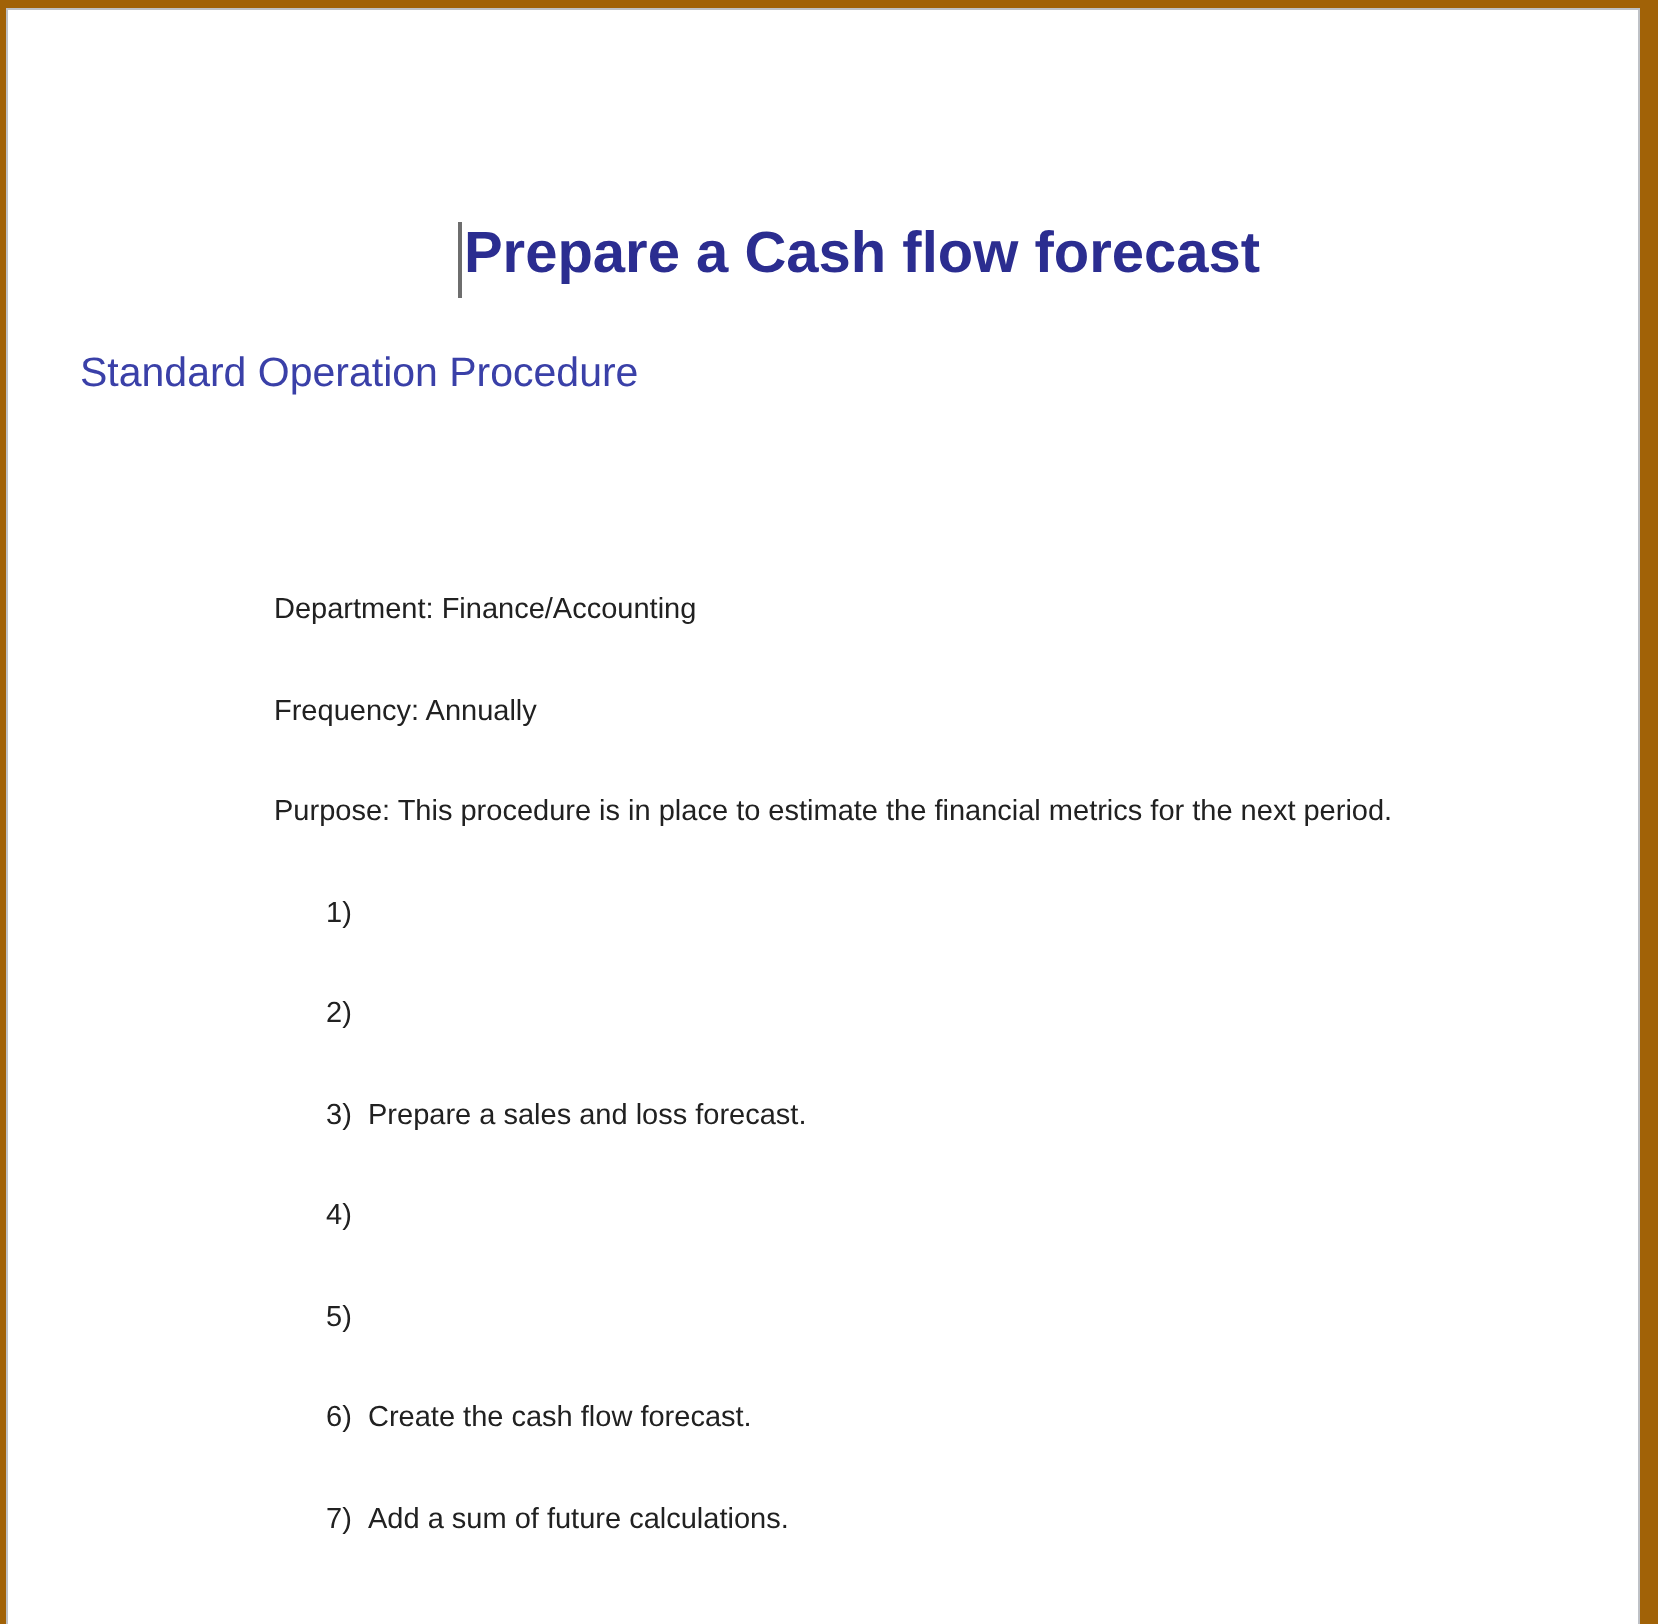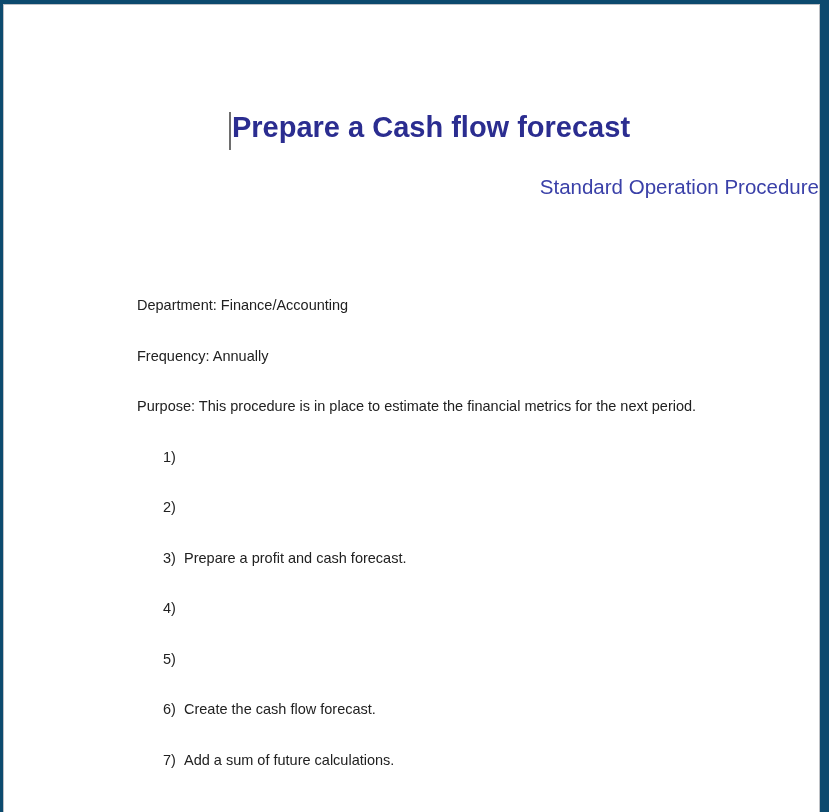--- a/index.html
+++ b/index.html
@@ -8,21 +8,21 @@
     width: 829px;
     height: 812px;
     overflow: hidden;
     background: #e8eaf0;
     font-family: "Liberation Sans", sans-serif;
   }
   .canvas {
     position: relative;
     width: 829px;
     height: 812px;
-    background: #0c4a6e;
+    background: #a16207;
   }
   .page {
     position: absolute;
     left: 3px;
     top: 4px;
     width: 815px;
     height: 880px;
     background: #ffffff;
     border: 1px solid #bec1c6;
   }
@@ -52,21 +52,21 @@
     margin-right: 1px;
   }
   .doc-subtitle {
     position: absolute;
     top: 168px;
     left: 0;
     width: 100%;
     box-sizing: border-box;
     padding-left: 36px;
     margin: 0;
-    text-align: right;
+    text-align: left;
     font-size: 20.5px;
     font-weight: normal;
     line-height: 27px;
     color: #3a40a8;
     white-space: nowrap;
   }
   .doc-body {
     position: absolute;
     top: 293px;
     left: 133px;
@@ -115,21 +115,21 @@
 
       <ol class="steps">
         <li>
           <span class="step-num">1)</span>
         </li>
         <li>
           <span class="step-num">2)</span>
         </li>
         <li>
           <span class="step-num">3)</span>
-          <span class="step-text"><span>Prepare a </span><b>profit and cash forecast.</b></span>
+          <span class="step-text"><span>Prepare a </span><b>sales and loss forecast.</b></span>
         </li>
         <li>
           <span class="step-num">4)</span>
         </li>
         <li>
           <span class="step-num">5)</span>
         </li>
         <li>
           <span class="step-num">6)</span>
           <span class="step-text"><span>Create the cash flow forecast.</span></span>

